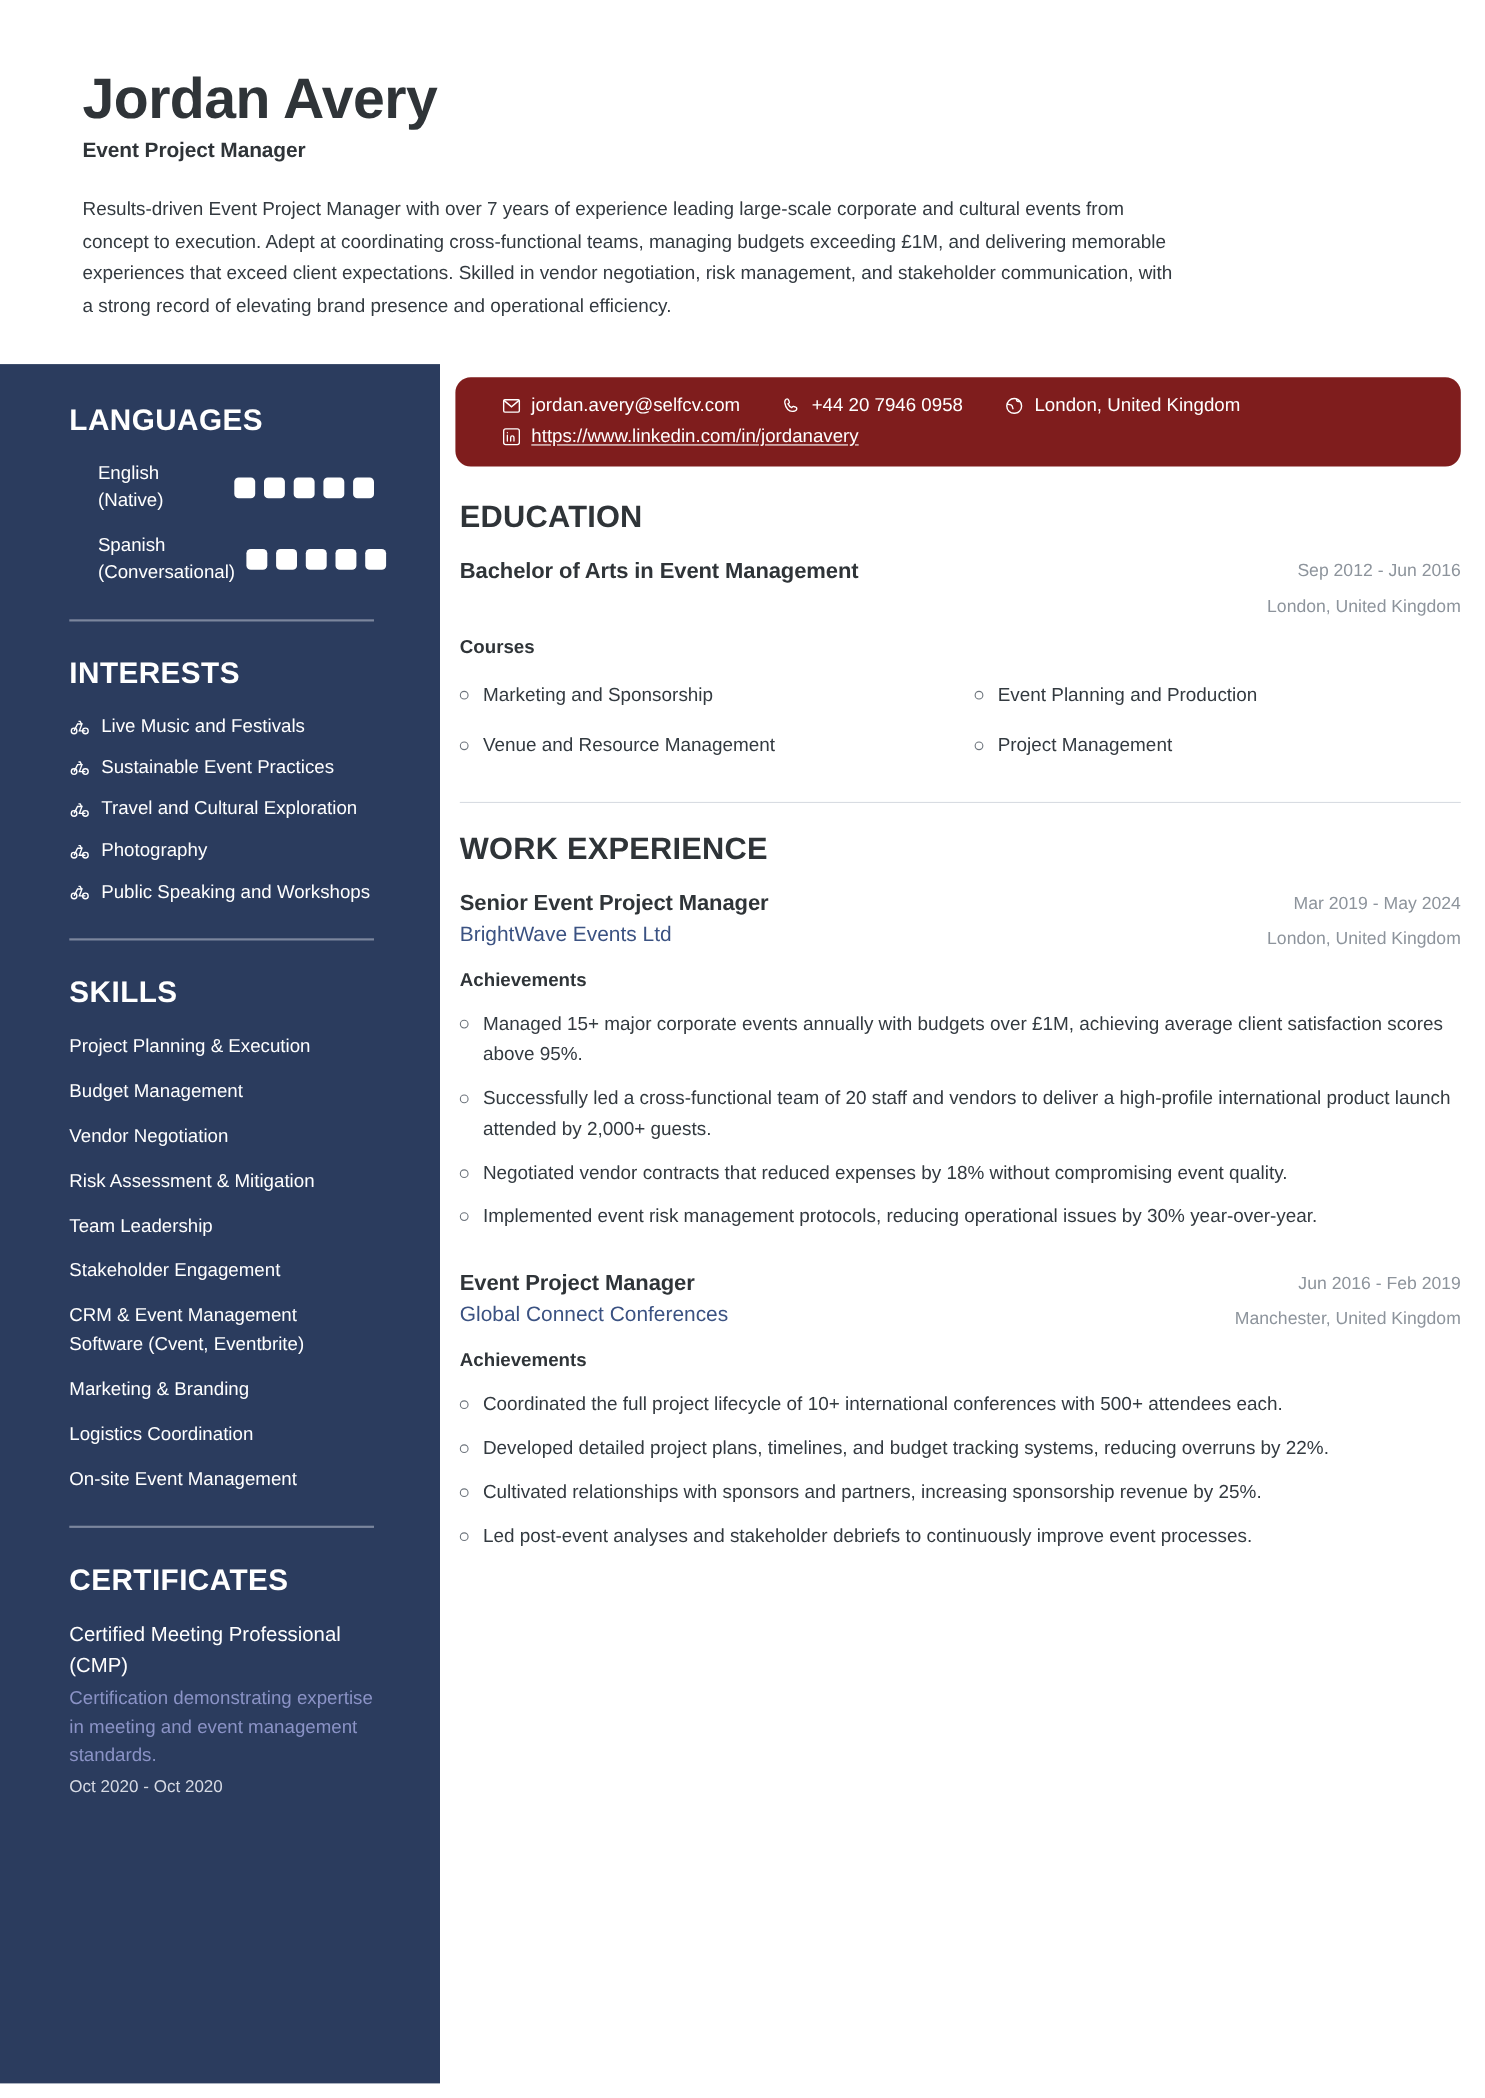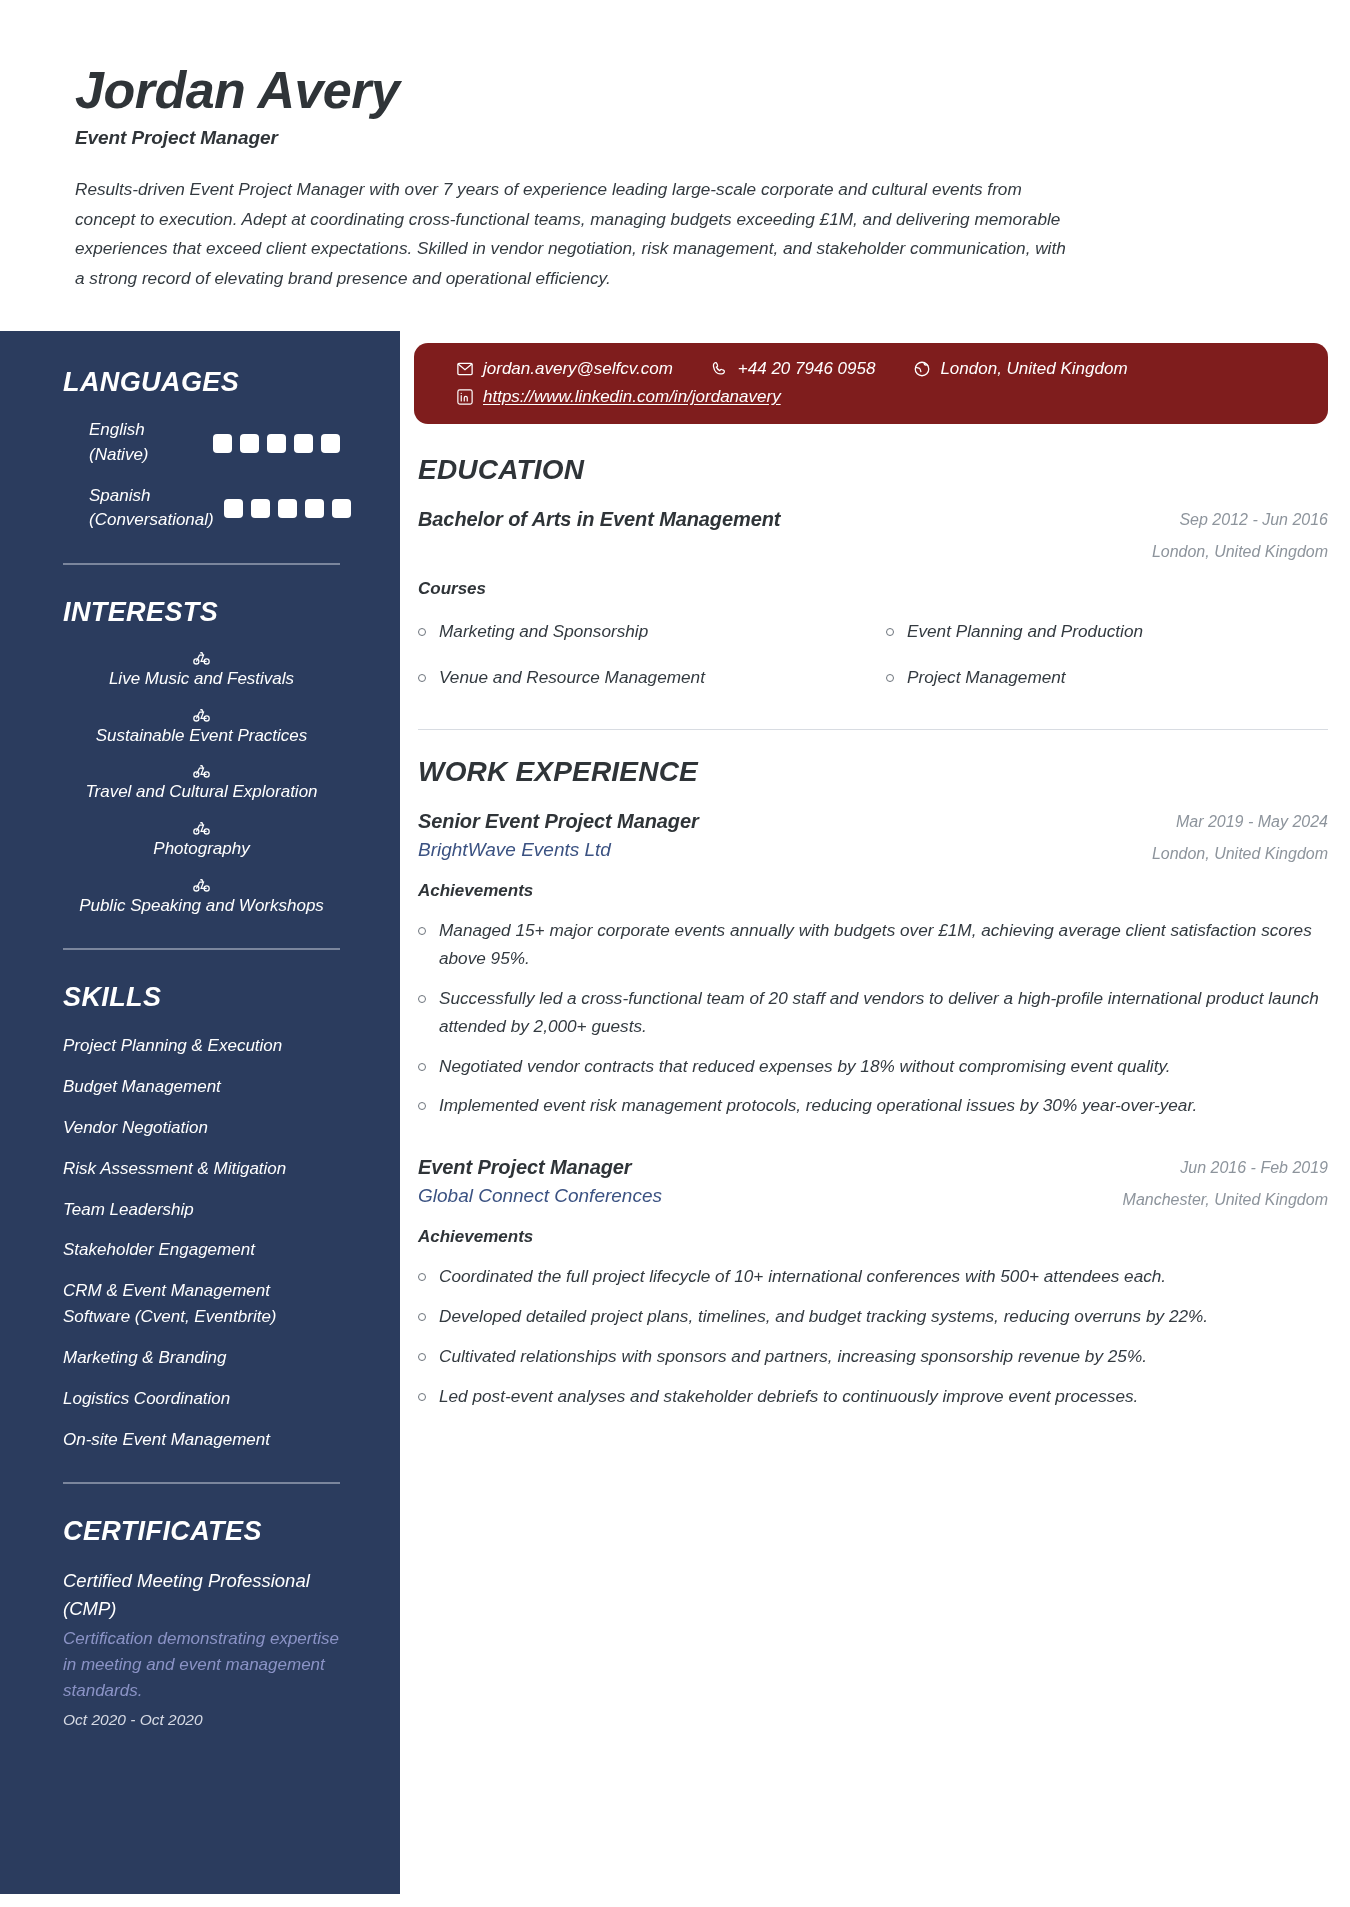--- a/index.html
+++ b/index.html
@@ -11,21 +11,20 @@
     font-family: "Liberation Sans", sans-serif;
     -webkit-font-smoothing: antialiased;
   }
 
   .page {
     position: relative;
     width: 1350px;
     height: 1907px;
     background: #ffffff;
     overflow: hidden;
-    font-style: italic;
   }
 
   
   .header {
     padding: 62px 68px 0 75px;
   }
   .full-name {
     font-size: 52px;
     font-weight: 800;
     letter-spacing: -0.5px;
@@ -97,22 +96,22 @@
   .dot {
     width: 19px; height: 19px;
     border-radius: 4px;
     background: #ffffff;
   }
 
   
   .interest-row {
     display: flex;
     align-items: center;
+    gap: 10px;
     margin-bottom: 13px;
-    flex-direction: column;
   }
   .interest-label {
     font-size: 17px;
     line-height: 1.45;
     color: #ffffff;
   }
   .bike-icon { flex: 0 0 auto; width: 19px; height: 19px; display: block; }
 
   
   .skill-item {

